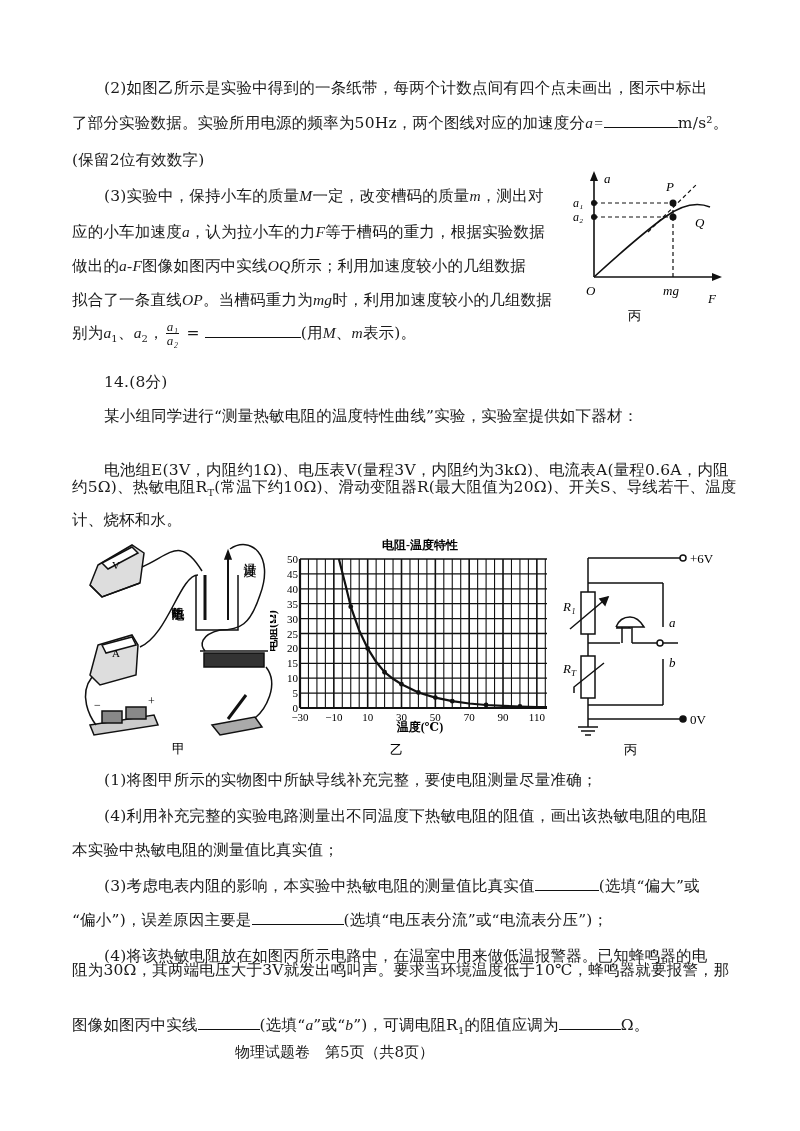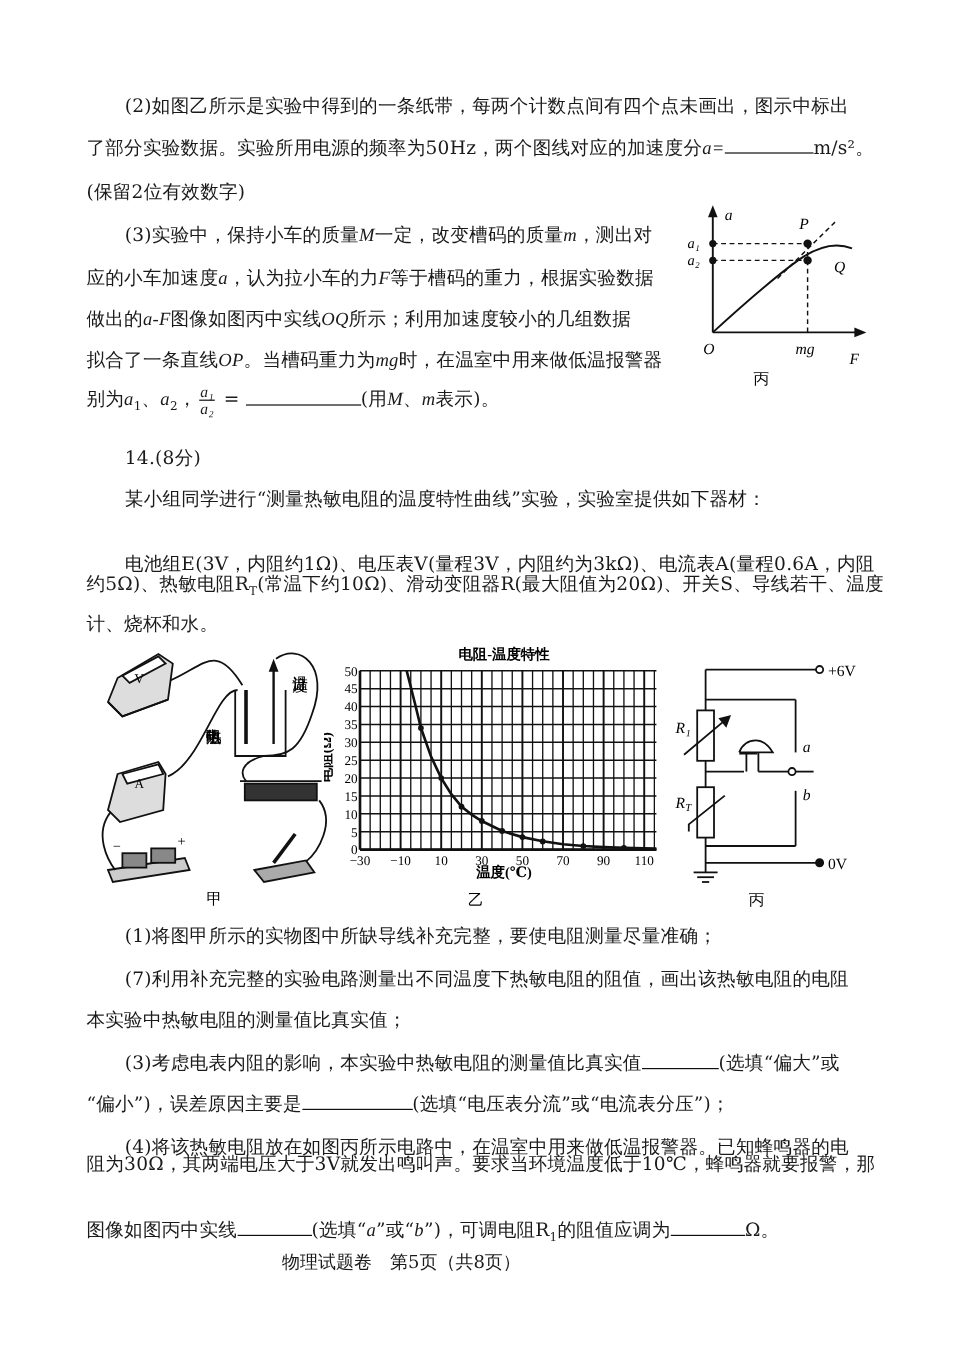--- a/index.html
+++ b/index.html
@@ -30,21 +30,21 @@
 <div class="line ind" style="top:186px">
   <span>(3)实验中，保持小车的质量</span><i>M</i><span>一定，改变槽码的质量</span><i>m</i><span>，测出对</span>
 </div>
 <div class="line noind" style="top:222px">
   <span>应的小车加速度</span><i>a</i><span>，认为拉小车的力</span><i>F</i><span>等于槽码的重力，根据实验数据</span>
 </div>
 <div class="line noind" style="top:256px">
   <span>做出的</span><i>a-F</i><span>图像如图丙中实线</span><i>OQ</i><span>所示；利用加速度较小的几组数据</span>
 </div>
 <div class="line noind" style="top:290px">
-  <span>拟合了一条直线</span><i>OP</i><span>。当槽码重力为</span><i>mg</i><span>时，在温室中用来做低温报警器</span>
+  <span>拟合了一条直线</span><i>OP</i><span>。当槽码重力为</span><i>mg</i><span>时，利用加速度较小的几组数据</span>
 </div>
 <div class="line noind" style="top:320px">
   <span>别为</span><i>a</i><sub>1</sub><span>、</span><i>a</i><sub>2</sub><span>，</span><span class="frac"><span class="top">a₁</span><span>a₂</span></span><span> = </span><span class="blank" style="width:96px"></span><span>(用</span><i>M</i><span>、</span><i>m</i><span>表示)。</span>
 </div>
 
 <svg class="fig" style="left:570px; top:165px" width="160" height="160">
   <g stroke="#111" fill="none" stroke-width="1.6">
     <line x1="24" y1="112" x2="24" y2="12"></line>
     <polygon points="24,6 20,16 28,16" fill="#111" stroke="none"></polygon>
     <line x1="24" y1="112" x2="145" y2="112"></line>
@@ -251,21 +251,21 @@
   <text x="130" y="28" font-size="13">+6V</text>
   <text x="130" y="189" font-size="13">0V</text>
   <text x="3" y="76" font-size="13" font-style="italic">R₁</text>
   <text x="3" y="138" font-size="13" font-style="italic"><tspan>R</tspan><tspan font-size="9" dy="3">T</tspan></text>
   <text x="109" y="92" font-size="13" font-style="italic">a</text>
   <text x="109" y="132" font-size="13" font-style="italic">b</text>
   <text x="64" y="219" font-size="13">丙</text>
 </svg>
 
 <div class="line ind" style="top:770px">(1)将图甲所示的实物图中所缺导线补充完整，要使电阻测量尽量准确；</div>
-<div class="line ind" style="top:806px">(7)利用补充完整的实验电路测量出不同温度下热敏电阻的阻值，画出该热敏电阻的电阻</div>
+<div class="line ind" style="top:806px">(4)利用补充完整的实验电路测量出不同温度下热敏电阻的阻值，画出该热敏电阻的电阻</div>
 <div class="line noind" style="top:840px">本实验中热敏电阻的测量值比真实值；</div>
 <div class="line ind" style="top:876px">
   <span>(3)考虑电表内阻的影响，本实验中热敏电阻的测量值比真实值</span><span class="blank" style="width:64px"></span><span>(选填“偏大”或</span>
 </div>
 <div class="line noind" style="top:910px">
   <span>“偏小”)，误差原因主要是</span><span class="blank" style="width:92px"></span><span>(选填“电压表分流”或“电流表分压”)；</span>
 </div>
 <div class="line ind" style="top:946px">(4)将该热敏电阻放在如图丙所示电路中，在温室中用来做低温报警器。已知蜂鸣器的电</div>
 <div class="line noind" style="top:960px">阻为30Ω，其两端电压大于3V就发出鸣叫声。要求当环境温度低于10℃，蜂鸣器就要报警，那</div>
 <div class="line noind" style="top:1015px">

